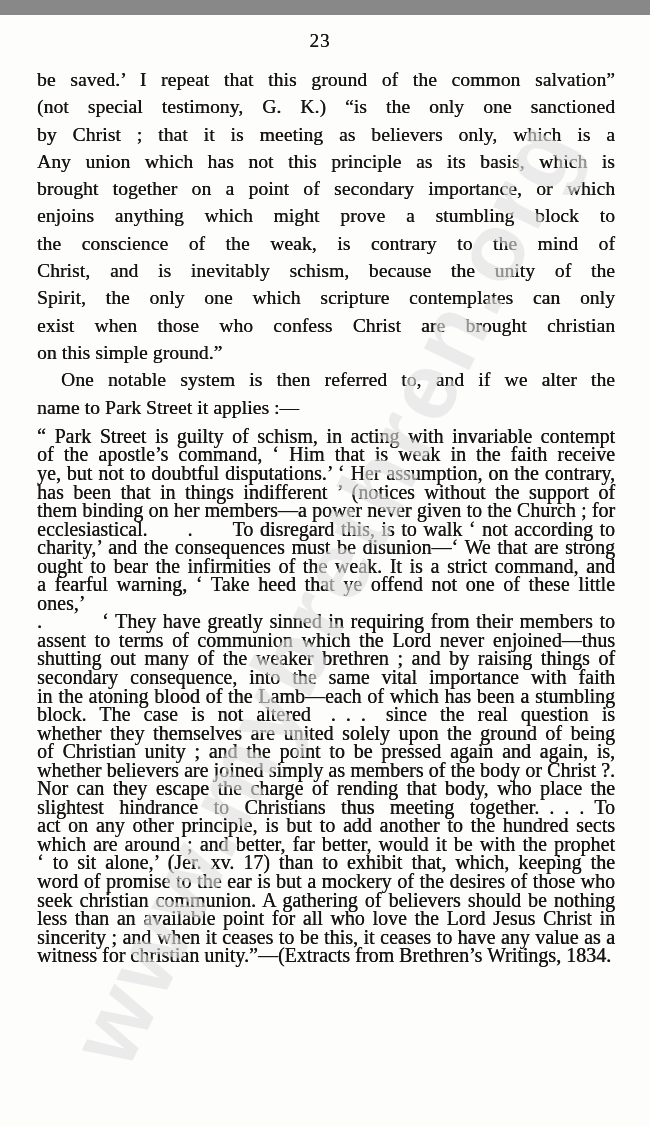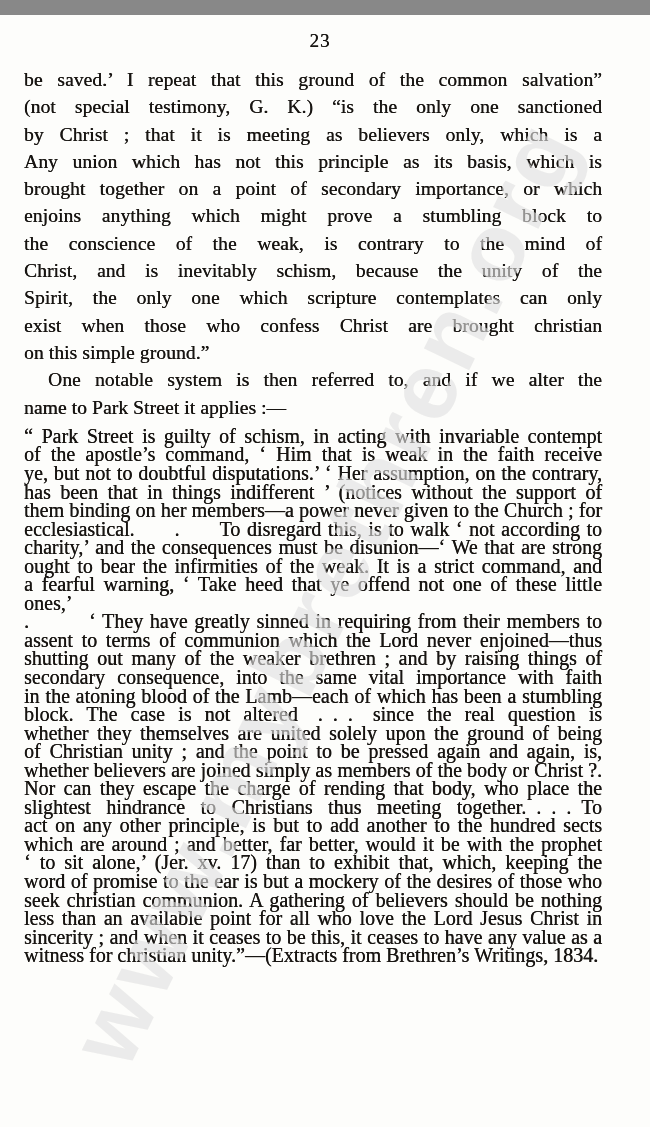--- a/index.html
+++ b/index.html
@@ -18,21 +18,21 @@
     top: 15px;
     left: 0;
     right: 10px;
     text-align: center;
     font-size: 19px;
     letter-spacing: 1px;
     text-shadow: 0.3px 0 0 currentColor;
   }
   .text-block {
     position: absolute;
-    left: 24px;
+    left: 37px;
     top: 51px;
     width: 578px;
   }
   .line {
     text-align: justify;
     text-align-last: justify;
     text-shadow: 0.3px 0 0 currentColor;
   }
   .line.last { text-align-last: left; }
   .line.indent { text-indent: 24px; }

